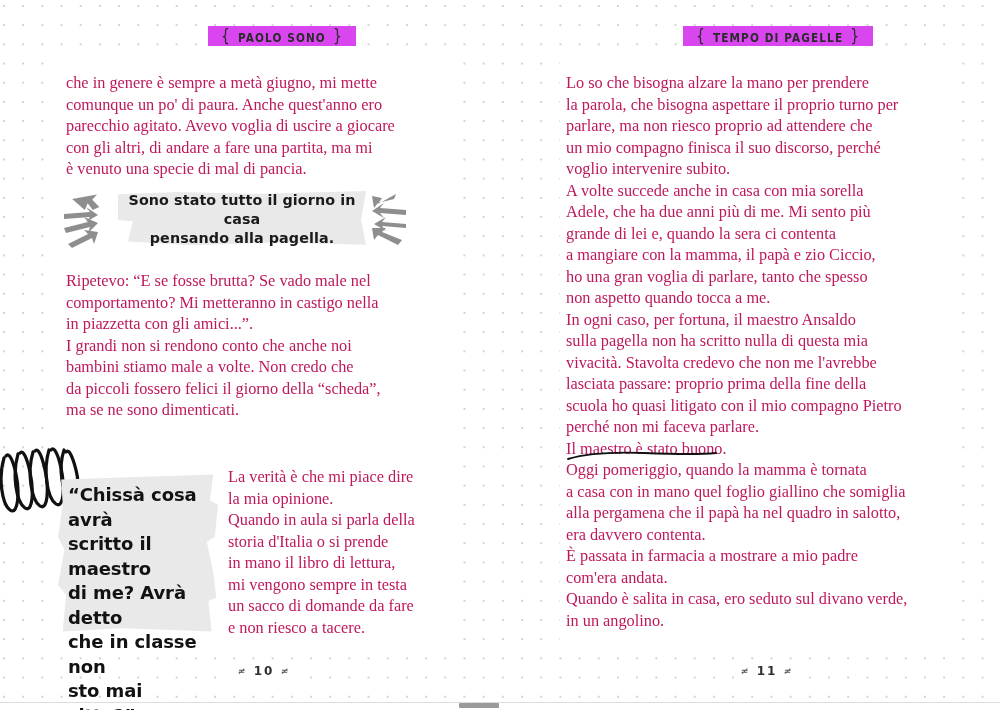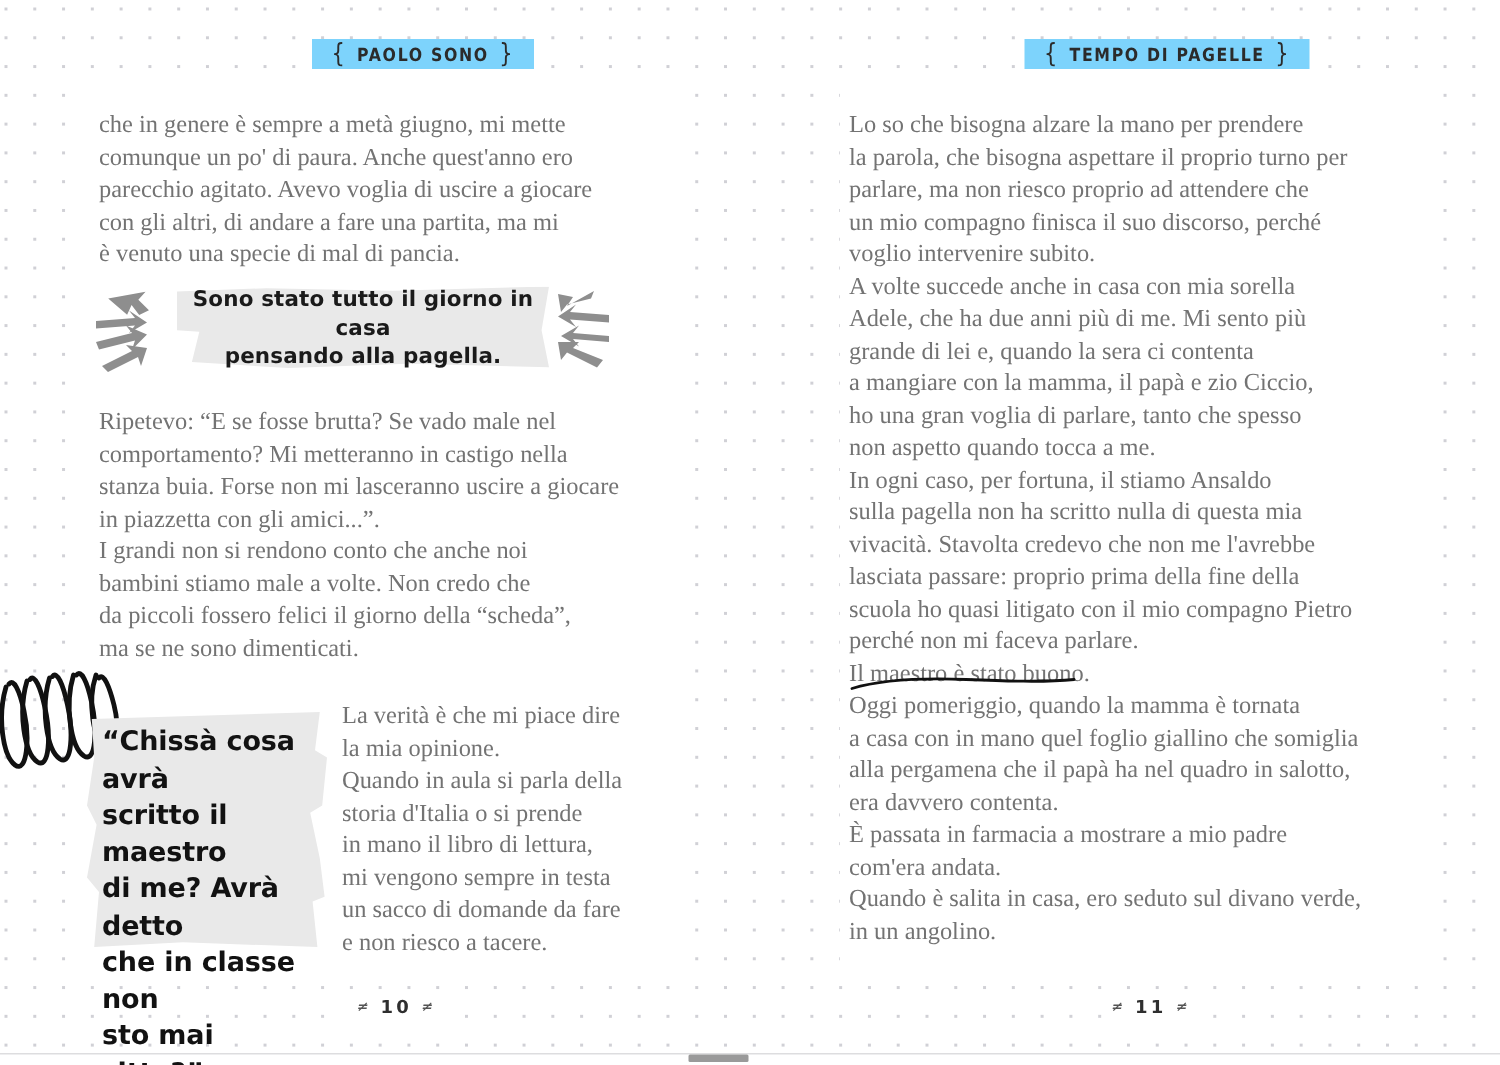--- a/index.html
+++ b/index.html
@@ -37,21 +37,21 @@
   #mask-right { left: 560px; top: 52px;  width: 395px; height: 600px; }
 
   
   .running-head {
     position: absolute;
     font-family: "DejaVu Sans", sans-serif;
     font-size: 11.5px;
     letter-spacing: 1.1px;
     color: #2b2b2b;
     white-space: nowrap;
-    background: #7dd3fc;
+    background: #d946ef;
     padding: 2px 6px;
     text-decoration: underline;
   }
   #head-left  { left: 208px; top: 26px; }
   #head-right { left: 683px; top: 26px; }
   .brace {
     font-family: "DejaVu Sans", sans-serif;
     font-weight: 400;
     font-size: 14px;
     color: #2b2b2b;
@@ -63,21 +63,21 @@
     display: inline-block;
     font-weight: 700;
     font-size: 10.5px;
     transform: scaleY(1.15);
   }
 
   
   .col {
     position: absolute;
     width: 380px;
-    color: #737373;
+    color: #be185d;
     font-size: 16.3px;
     line-height: 21.5px;
     text-align: left;
   }
   #col-left  { left: 66px;  top: 72px; }
   #col-right { left: 566px; top: 72px; width: 372px; }
 
   .para { margin: 0; }
 
   
@@ -229,21 +229,20 @@
     <div>parecchio agitato. Avevo voglia di uscire a giocare</div>
     <div>con gli altri, di andare a fare una partita, ma mi</div>
     <div>è venuto una specie di mal di pancia.</div>
   </div>
 </div>
 
 <div class="col" style="left:66px; top:270px;">
   <div class="para">
     <div>Ripetevo: “E se fosse brutta? Se vado male nel</div>
     <div>comportamento? Mi metteranno in castigo nella</div>
-    <div>stanza buia. Forse non mi lasceranno uscire a giocare</div>
     <div>in piazzetta con gli amici...”.</div>
     <div>I grandi non si rendono conto che anche noi</div>
     <div>bambini stiamo male a volte. Non credo che</div>
     <div>da piccoli fossero felici il giorno della “scheda”,</div>
     <div>ma se ne sono dimenticati.</div>
   </div>
 </div>
 
 <div class="col" style="left:228px; top:466px; width:215px;">
   <div>La verità è che mi piace dire</div>
@@ -315,21 +314,21 @@
   <div>la parola, che bisogna aspettare il proprio turno per</div>
   <div>parlare, ma non riesco proprio ad attendere che</div>
   <div>un mio compagno finisca il suo discorso, perché</div>
   <div>voglio intervenire subito.</div>
   <div>A volte succede anche in casa con mia sorella</div>
   <div>Adele, che ha due anni più di me. Mi sento più</div>
   <div>grande di lei e, quando la sera ci contenta</div>
   <div>a mangiare con la mamma, il papà e zio Ciccio,</div>
   <div>ho una gran voglia di parlare, tanto che spesso</div>
   <div>non aspetto quando tocca a me.</div>
-  <div>In ogni caso, per fortuna, il stiamo Ansaldo</div>
+  <div>In ogni caso, per fortuna, il maestro Ansaldo</div>
   <div>sulla pagella non ha scritto nulla di questa mia</div>
   <div>vivacità. Stavolta credevo che non me l'avrebbe</div>
   <div>lasciata passare: proprio prima della fine della</div>
   <div>scuola ho quasi litigato con il mio compagno Pietro</div>
   <div>perché non mi faceva parlare.</div>
   <div>Il maestro è stato buono.</div>
   <div>Oggi pomeriggio, quando la mamma è tornata</div>
   <div>a casa con in mano quel foglio giallino che somiglia</div>
   <div>alla pergamena che il papà ha nel quadro in salotto,</div>
   <div>era davvero contenta.</div>

